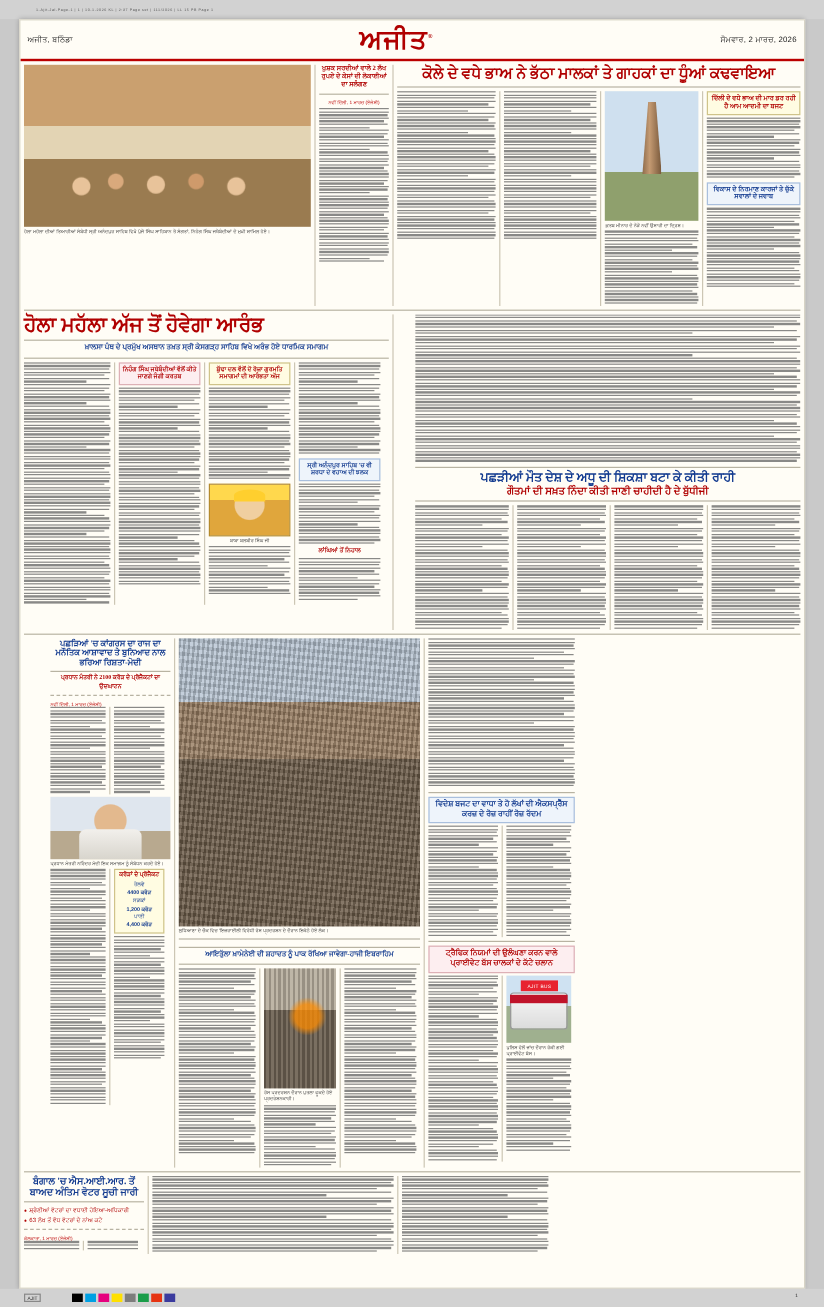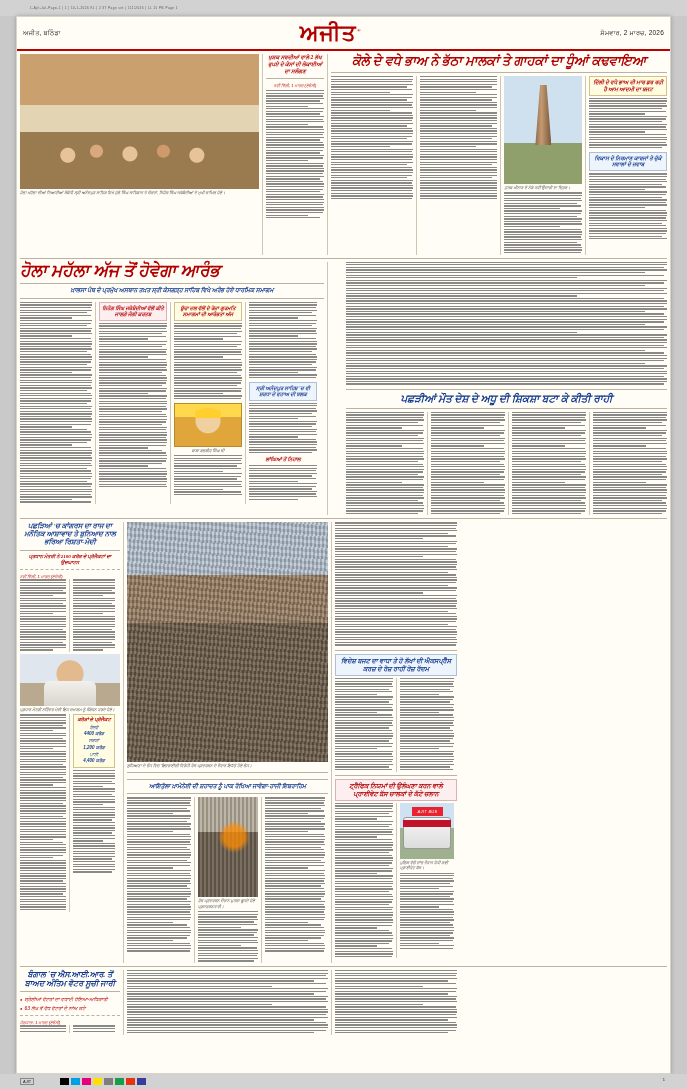--- a/index.html
+++ b/index.html
@@ -52,21 +52,21 @@
     font-size:6.5px; color:#222; letter-spacing:.2px;
   }
   .logo {
     font-size:22px; font-weight:bold; color:#b00000;
     letter-spacing:1px; line-height:1;
     font-family:"Liberation Serif", serif;
     position:relative;
   }
   .logo .tm { font-size:5px; vertical-align:super; }
 
-  .body-wrap { padding:3px;font-style:italic; }
+  .body-wrap { padding:3px; }
 
   
   .txt {
     --lh: 2.6px;
   }
   .txt i {
     display:block; height:1.3px; background:#5b5b5b; margin-bottom:1.3px;
     opacity:.72;
   }
   .txt i:nth-child(7n) { width:72%; }
@@ -799,20 +799,21 @@
             <i></i>
             <i></i>
             <i></i>
             <i></i>
             <i></i>
             <i></i>
             <i></i>
         </div>
         <div class="rule"></div>
         <div class="hl hl-blue" style="font-size:10.5px;text-align:center;">ਪਛੜੀਆਂ ਮੌਤ ਦੇਸ਼ ਦੇ ਅਧੂ ਦੀ ਸ਼ਿਕਸ਼ਾ ਬਟਾ ਕੇ ਕੀਤੀ ਰਾਹੀ</div>
+        <div class="hl hl-red" style="font-size:8.5px;text-align:center;">ਗੌਤਮਾਂ ਦੀ ਸਖ਼ਤ ਨਿੰਦਾ ਕੀਤੀ ਜਾਣੀ ਚਾਹੀਦੀ ਹੈ ਦੇ ਬੁੱਧੀਜੀ</div>
         <div class="rule"></div>
         <div class="flex" style="gap:3px;">
           <div class="txt" style="width:82px;">
             <i></i>
               <i></i>
               <i></i>
               <i></i>
               <i></i>
               <i></i>
               <i></i>
@@ -977,21 +978,21 @@
               <i></i>
           </div>
         </div>
       </div>
     </div>
 
     <div class="rule"></div>
 
     <div class="flex" style="gap:3px;">
 
-      <div class="col" style="width:100px;">
+      <div class="col" style="width:100px;margin-left:22px;">
         <div class="hl hl-blue" style="font-size:7px;text-align:center;">ਪਛੜਿਆਂ 'ਚ ਕਾਂਗਰਸ ਦਾ ਰਾਜ ਦਾ ਮਨੌਤਿਕ ਆਸ਼ਾਵਾਦ ਤੇ ਬੁਨਿਆਦ ਨਾਲ ਭਰਿਆ ਰਿਸ਼ਤਾ-ਮੋਦੀ</div>
         <div class="rule"></div>
         <div class="kicker" style="font-size:5px;">ਪ੍ਰਧਾਨ ਮੰਤਰੀ ਨੇ 2100 ਕਰੋੜ ਦੇ ਪ੍ਰੋਜੈਕਟਾਂ ਦਾ ਉਦਘਾਟਨ</div>
         <div class="rule-d"></div>
         <div class="cap" style="color:#b00;">ਨਵੀਂ ਦਿੱਲੀ, 1 ਮਾਰਚ (ਏਜੰਸੀ)</div>
         <div class="flex" style="gap:3px;">
           <div class="txt" style="width:46px;">
             <i></i>
               <i></i>
               <i></i>

